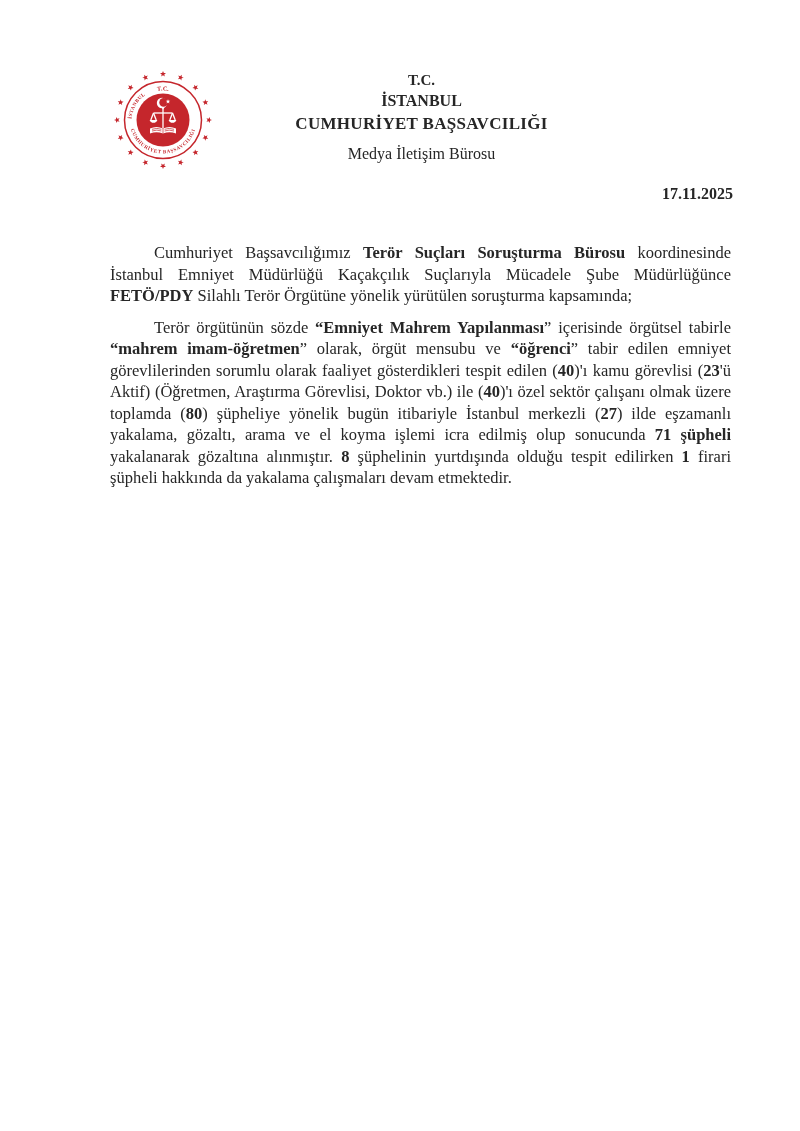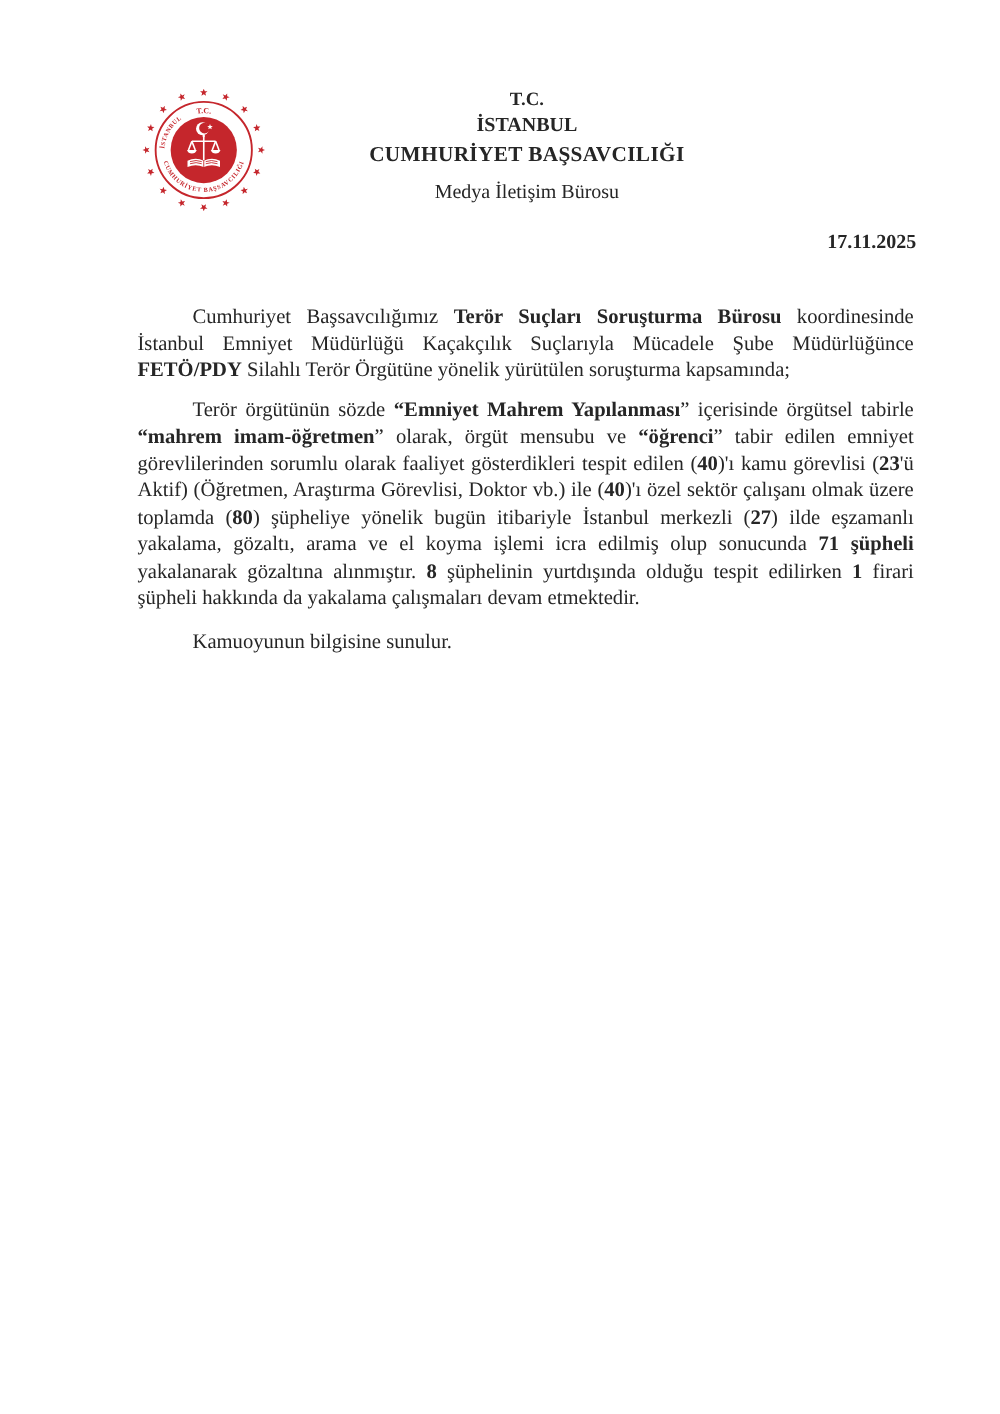--- a/index.html
+++ b/index.html
@@ -107,18 +107,17 @@
       <div class="header-l3">CUMHURİYET BAŞSAVCILIĞI</div>
       <div class="header-l4">Medya İletişim Bürosu</div>
     </div>
 
     <div class="date-row">17.11.2025</div>
 
 
     <div class="body">
       <p><span>Cumhuriyet Başsavcılığımız </span><span class="b">Terör Suçları Soruşturma Bürosu</span><span> koordinesinde İstanbul Emniyet Müdürlüğü Kaçakçılık Suçlarıyla Mücadele Şube Müdürlüğünce </span><span class="b">FETÖ/PDY</span><span> Silahlı Terör Örgütüne yönelik yürütülen soruşturma kapsamında;</span></p>
       <p><span>Terör örgütünün sözde </span><span class="b">“Emniyet Mahrem Yapılanması</span><span>” içerisinde  örgütsel tabirle </span><span class="b">“mahrem imam-öğretmen</span><span>” olarak, örgüt mensubu ve </span><span class="b">“öğrenci</span><span>” tabir edilen emniyet görevlilerinden sorumlu olarak faaliyet gösterdikleri tespit edilen (</span><span class="b">40</span><span>)'ı kamu görevlisi (</span><span class="b">23</span><span>'ü Aktif) (Öğretmen, Araştırma Görevlisi, Doktor vb.) ile (</span><span class="b">40</span><span>)'ı özel sektör çalışanı olmak üzere toplamda (</span><span class="b">80</span><span>) şüpheliye yönelik bugün itibariyle İstanbul merkezli (</span><span class="b">27</span><span>) ilde eşzamanlı yakalama, gözaltı, arama ve el koyma işlemi icra edilmiş olup sonucunda </span><span class="b">71 şüpheli</span><span> yakalanarak gözaltına alınmıştır. </span><span class="b">8</span><span> şüphelinin yurtdışında olduğu tespit edilirken </span><span class="b">1</span><span> firari şüpheli hakkında da yakalama çalışmaları devam etmektedir.</span></p>
-      <p class="closing"><span>Kamuoyunun bilgisine sunulur.</span></p>
     </div>
 
   </div>
 
 </div>
 
 </body></html>

